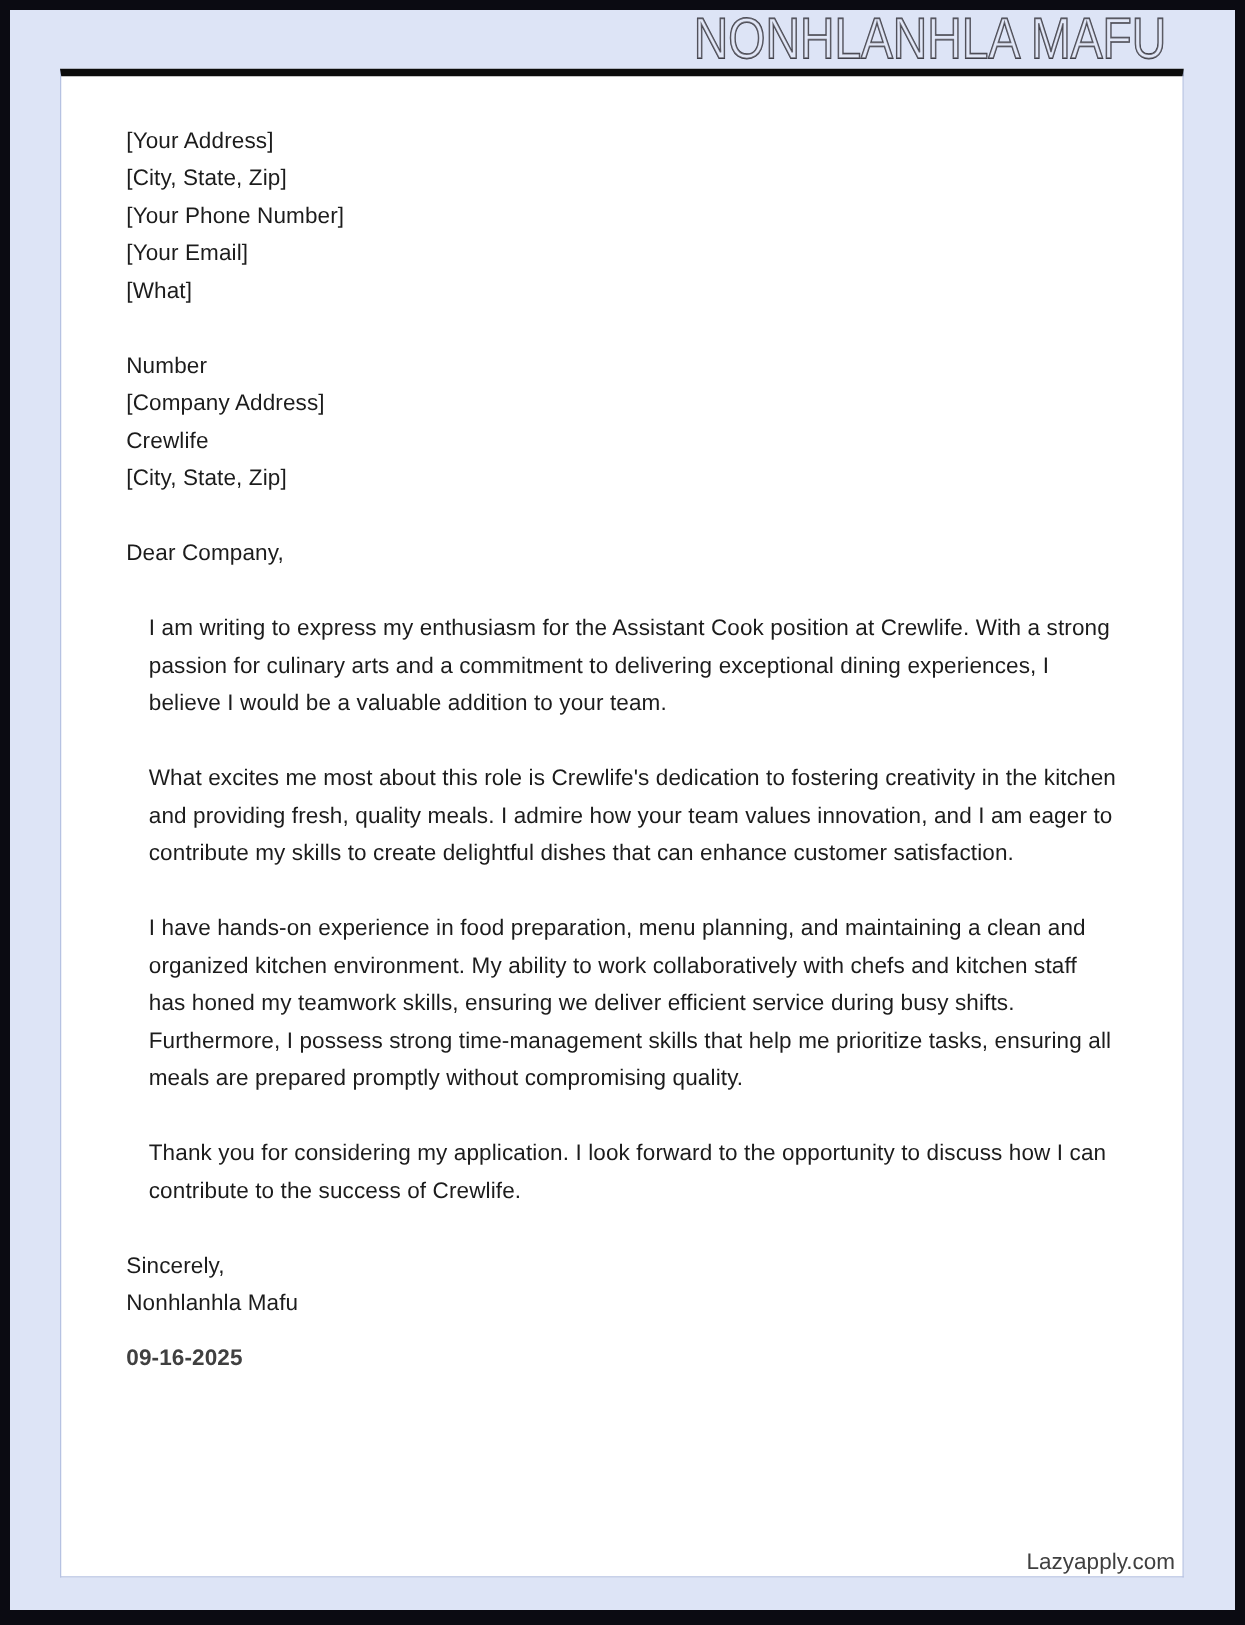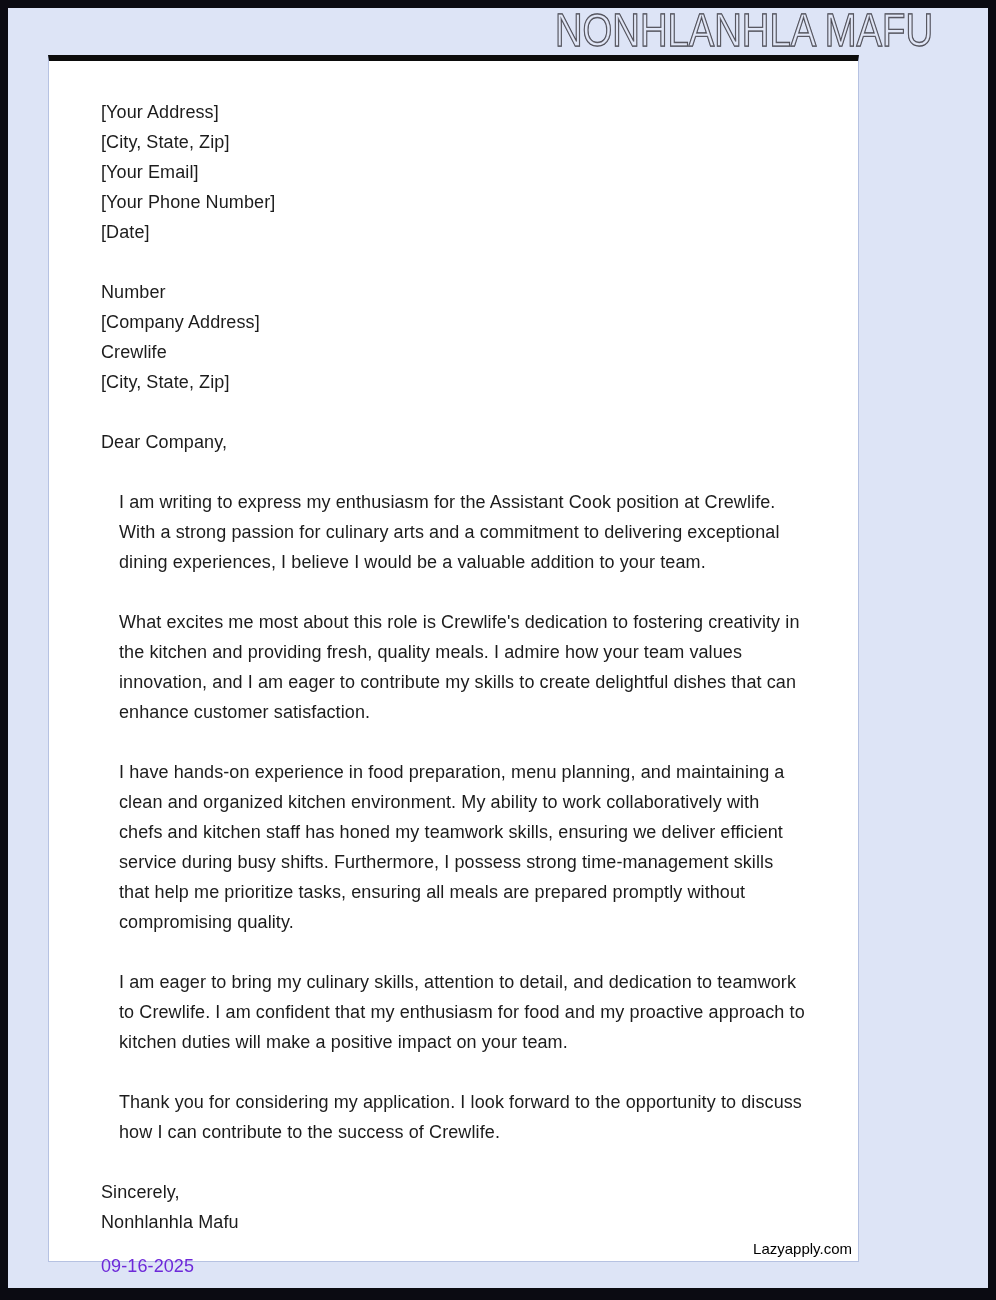--- a/index.html
+++ b/index.html
@@ -30,81 +30,81 @@
     fill: #eef1fb;
     fill-opacity: 0.25;
     stroke: #41414a;
     stroke-width: 1.4px;
     paint-order: stroke;
   }
   
   .page {
     position: absolute;
     left: 48px; top: 55px;
-    width: 811px; height: 1207px;
+    width: 899px; height: 1207px;
     background: #ffffff;
     border: 1px solid #b6c2e2;
     border-top: 6px solid #0b0b0b;
     z-index: 1;
   }
   .letter-body {
     padding: 36px 52px 0 52px;
     font-size: 18px;
     line-height: 30px;
     color: #1c1c1c;
     letter-spacing: 0.1px;
   }
   .block { margin-bottom: 30px; }
   .letter-body p { margin: 0 0 30px 18px; }
   .closing-block { margin-bottom: 14px; }
   .gen-date {
     margin-top: 11px;
-    color: #6d28d9;
+    color: #404040;
+    font-weight: bold;
   }
   .watermark {
     position: absolute;
     right: 6px; bottom: 2px;
-    font-size: 15px;
+    font-size: 18px;
     line-height: 20px;
-    color: #000000;
+    color: #404040;
   }
 </style>
 </head>
 <body>
 
 <div class="frame"></div>
 
 <svg class="header-svg" width="390" height="56">
   <text x="388" y="43" text-anchor="end" textLength="378" lengthAdjust="spacingAndGlyphs">NONHLANHLA MAFU</text>
 </svg>
 
 <div class="page">
   <div class="letter-body">
 
     <div class="block">
       <div>[Your Address]</div>
       <div>[City, State, Zip]</div>
+      <div>[Your Phone Number]</div>
       <div>[Your Email]</div>
-      <div>[Your Phone Number]</div>
-      <div>[Date]</div>
+      <div>[What]</div>
     </div>
 
     <div class="block">
       <div>Number</div>
       <div>[Company Address]</div>
       <div>Crewlife</div>
       <div>[City, State, Zip]</div>
     </div>
 
     <div class="block">Dear Company,</div>
 
     <p>I am writing to express my enthusiasm for the Assistant Cook position at Crewlife. With a strong passion for culinary arts and a commitment to delivering exceptional dining experiences, I believe I would be a valuable addition to your team.</p>
     <p>What excites me most about this role is Crewlife's dedication to fostering creativity in the kitchen and providing fresh, quality meals. I admire how your team values innovation, and I am eager to contribute my skills to create delightful dishes that can enhance customer satisfaction.</p>
     <p>I have hands-on experience in food preparation, menu planning, and maintaining a clean and organized kitchen environment. My ability to work collaboratively with chefs and kitchen staff has honed my teamwork skills, ensuring we deliver efficient service during busy shifts. Furthermore, I possess strong time-management skills that help me prioritize tasks, ensuring all meals are prepared promptly without compromising quality.</p>
-    <p>I am eager to bring my culinary skills, attention to detail, and dedication to teamwork to Crewlife. I am confident that my enthusiasm for food and my proactive approach to kitchen duties will make a positive impact on your team.</p>
     <p>Thank you for considering my application. I look forward to the opportunity to discuss how I can contribute to the success of Crewlife.</p>
 
     <div class="block closing-block">
       <div>Sincerely,</div>
       <div>Nonhlanhla Mafu</div>
     </div>
 
     <div class="gen-date">09-16-2025</div>
   </div>
 

